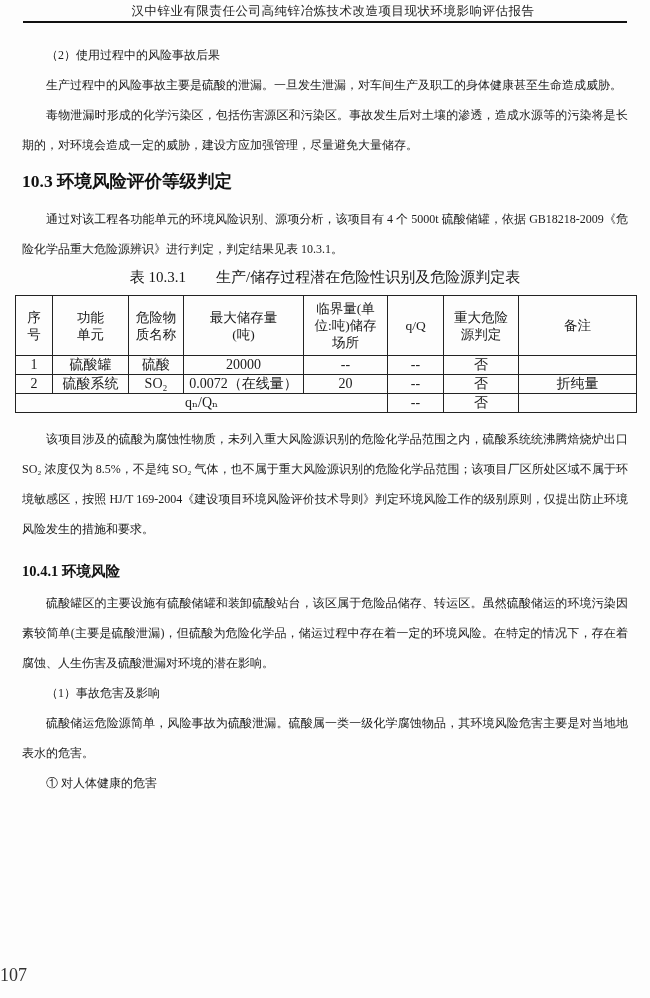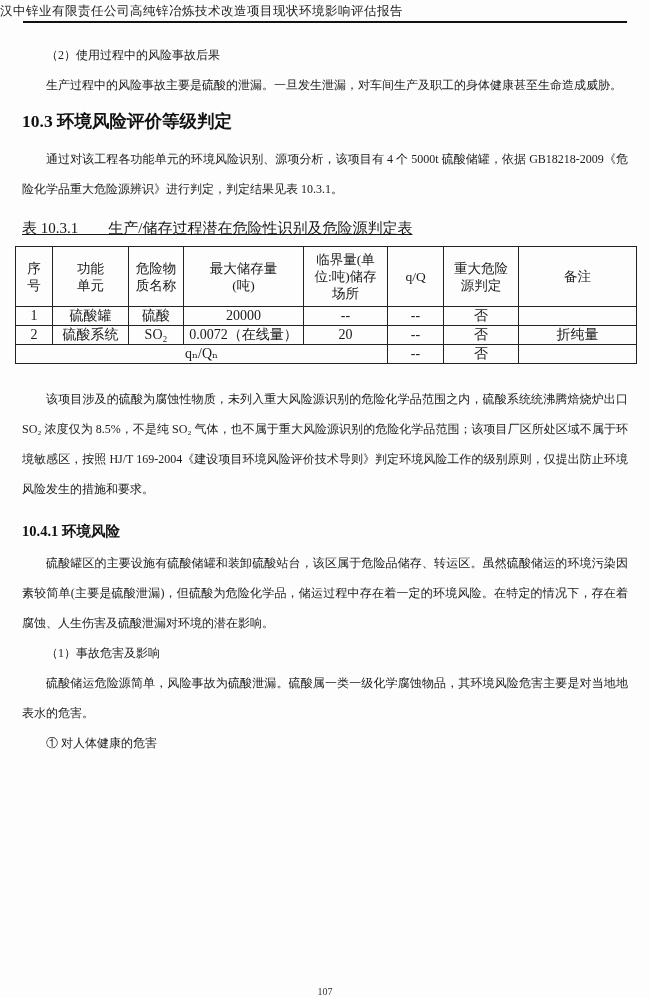--- a/index.html
+++ b/index.html
@@ -9,25 +9,26 @@
     width: 650px;
     height: 998px;
     margin: 0 auto;
     background: #fdfdfd;
     color: #1a1a1a;
     font-family: "Liberation Serif", "DejaVu Serif", serif;
     overflow: hidden;
   }
   .running-header {
     padding-top: 3px;
-    text-align: left;
+    text-align: center;
     font-size: 12.5px;
     line-height: 16px;
     letter-spacing: 0.5px;
     color: #222;
+    margin-left: 16px;
   }
   .header-rule {
     width: 604px;
     margin: 2px auto 0 auto;
     border-top: 2px solid #111;
   }
   .content { padding: 0 22px; }
   p.body-para {
     font-size: 12px;
     line-height: 30px;
@@ -39,25 +40,25 @@
   h2.section-heading {
     font-size: 17.5px;
     line-height: 26px;
     font-weight: bold;
     margin-top: 8px;
     color: #111;
   }
   h2.section-heading.h104 { margin-top: 12px; }
   .after-heading { margin-top: 10px; }
   .table-caption {
-    margin-top: 14px;
+    margin-top: 3px;
+    text-align: center;
     font-size: 15px;
     line-height: 20px;
     color: #161616;
-    text-decoration: underline;
   }
   table.hazard-table {
     table-layout: fixed;
     border-collapse: collapse;
     width: 621px;
     margin-left: -7px;
     margin-top: 8px;
   }
   table.hazard-table th, table.hazard-table td {
     border: 1px solid #222;
@@ -73,51 +74,51 @@
     white-space: pre-line;
   }
   table.hazard-table td {
     font-size: 14px;
     line-height: 18px;
     height: 19px;
     padding: 0 2px;
     white-space: nowrap;
     overflow: hidden;
   }
-  .after-table { margin-top: 20px; }
+  .after-table { margin-top: 11px; }
   h3.sub-heading {
     font-size: 14.5px;
     line-height: 20px;
     font-weight: bold;
     margin-top: 17px;
     color: #111;
   }
   .after-sub { margin-top: 7px; }
   .page-number {
     position: absolute;
-    bottom: 1px;
+    bottom: 12px;
     left: 0;
     width: 100%;
-    text-align: center;
-    font-size: 10px;
+    font-size: 18px;
     color: #333;
   }
 </style>
 </head>
 <body>
 
 <div class="page">
 
   <div class="running-header">汉中锌业有限责任公司高纯锌冶炼技术改造项目现状环境影响评估报告</div>
   <div class="header-rule"></div>
 
   <div class="content">
 
     <p class="body-para mt-first">（2）使用过程中的风险事故后果</p>
     <p class="body-para">生产过程中的风险事故主要是硫酸的泄漏。一旦发生泄漏，对车间生产及职工的身体健康甚至生命造成威胁。</p>
+    <p class="body-para">毒物泄漏时形成的化学污染区，包括伤害源区和污染区。事故发生后对土壤的渗透，造成水源等的污染将是长期的，对环境会造成一定的威胁，建设方应加强管理，尽量避免大量储存。</p>
 
     <h2 class="section-heading">10.3 环境风险评价等级判定</h2>
 
     <p class="body-para after-heading">通过对该工程各功能单元的环境风险识别、源项分析，该项目有 4 个 5000t 硫酸储罐，依据 GB18218-2009《危险化学品重大危险源辨识》进行判定，判定结果见表 10.3.1。</p>
 
     <div class="table-caption">表 10.3.1　　生产/储存过程潜在危险性识别及危险源判定表</div>
 
     <table class="hazard-table">
       <colgroup>
         <col style="width:37px">

